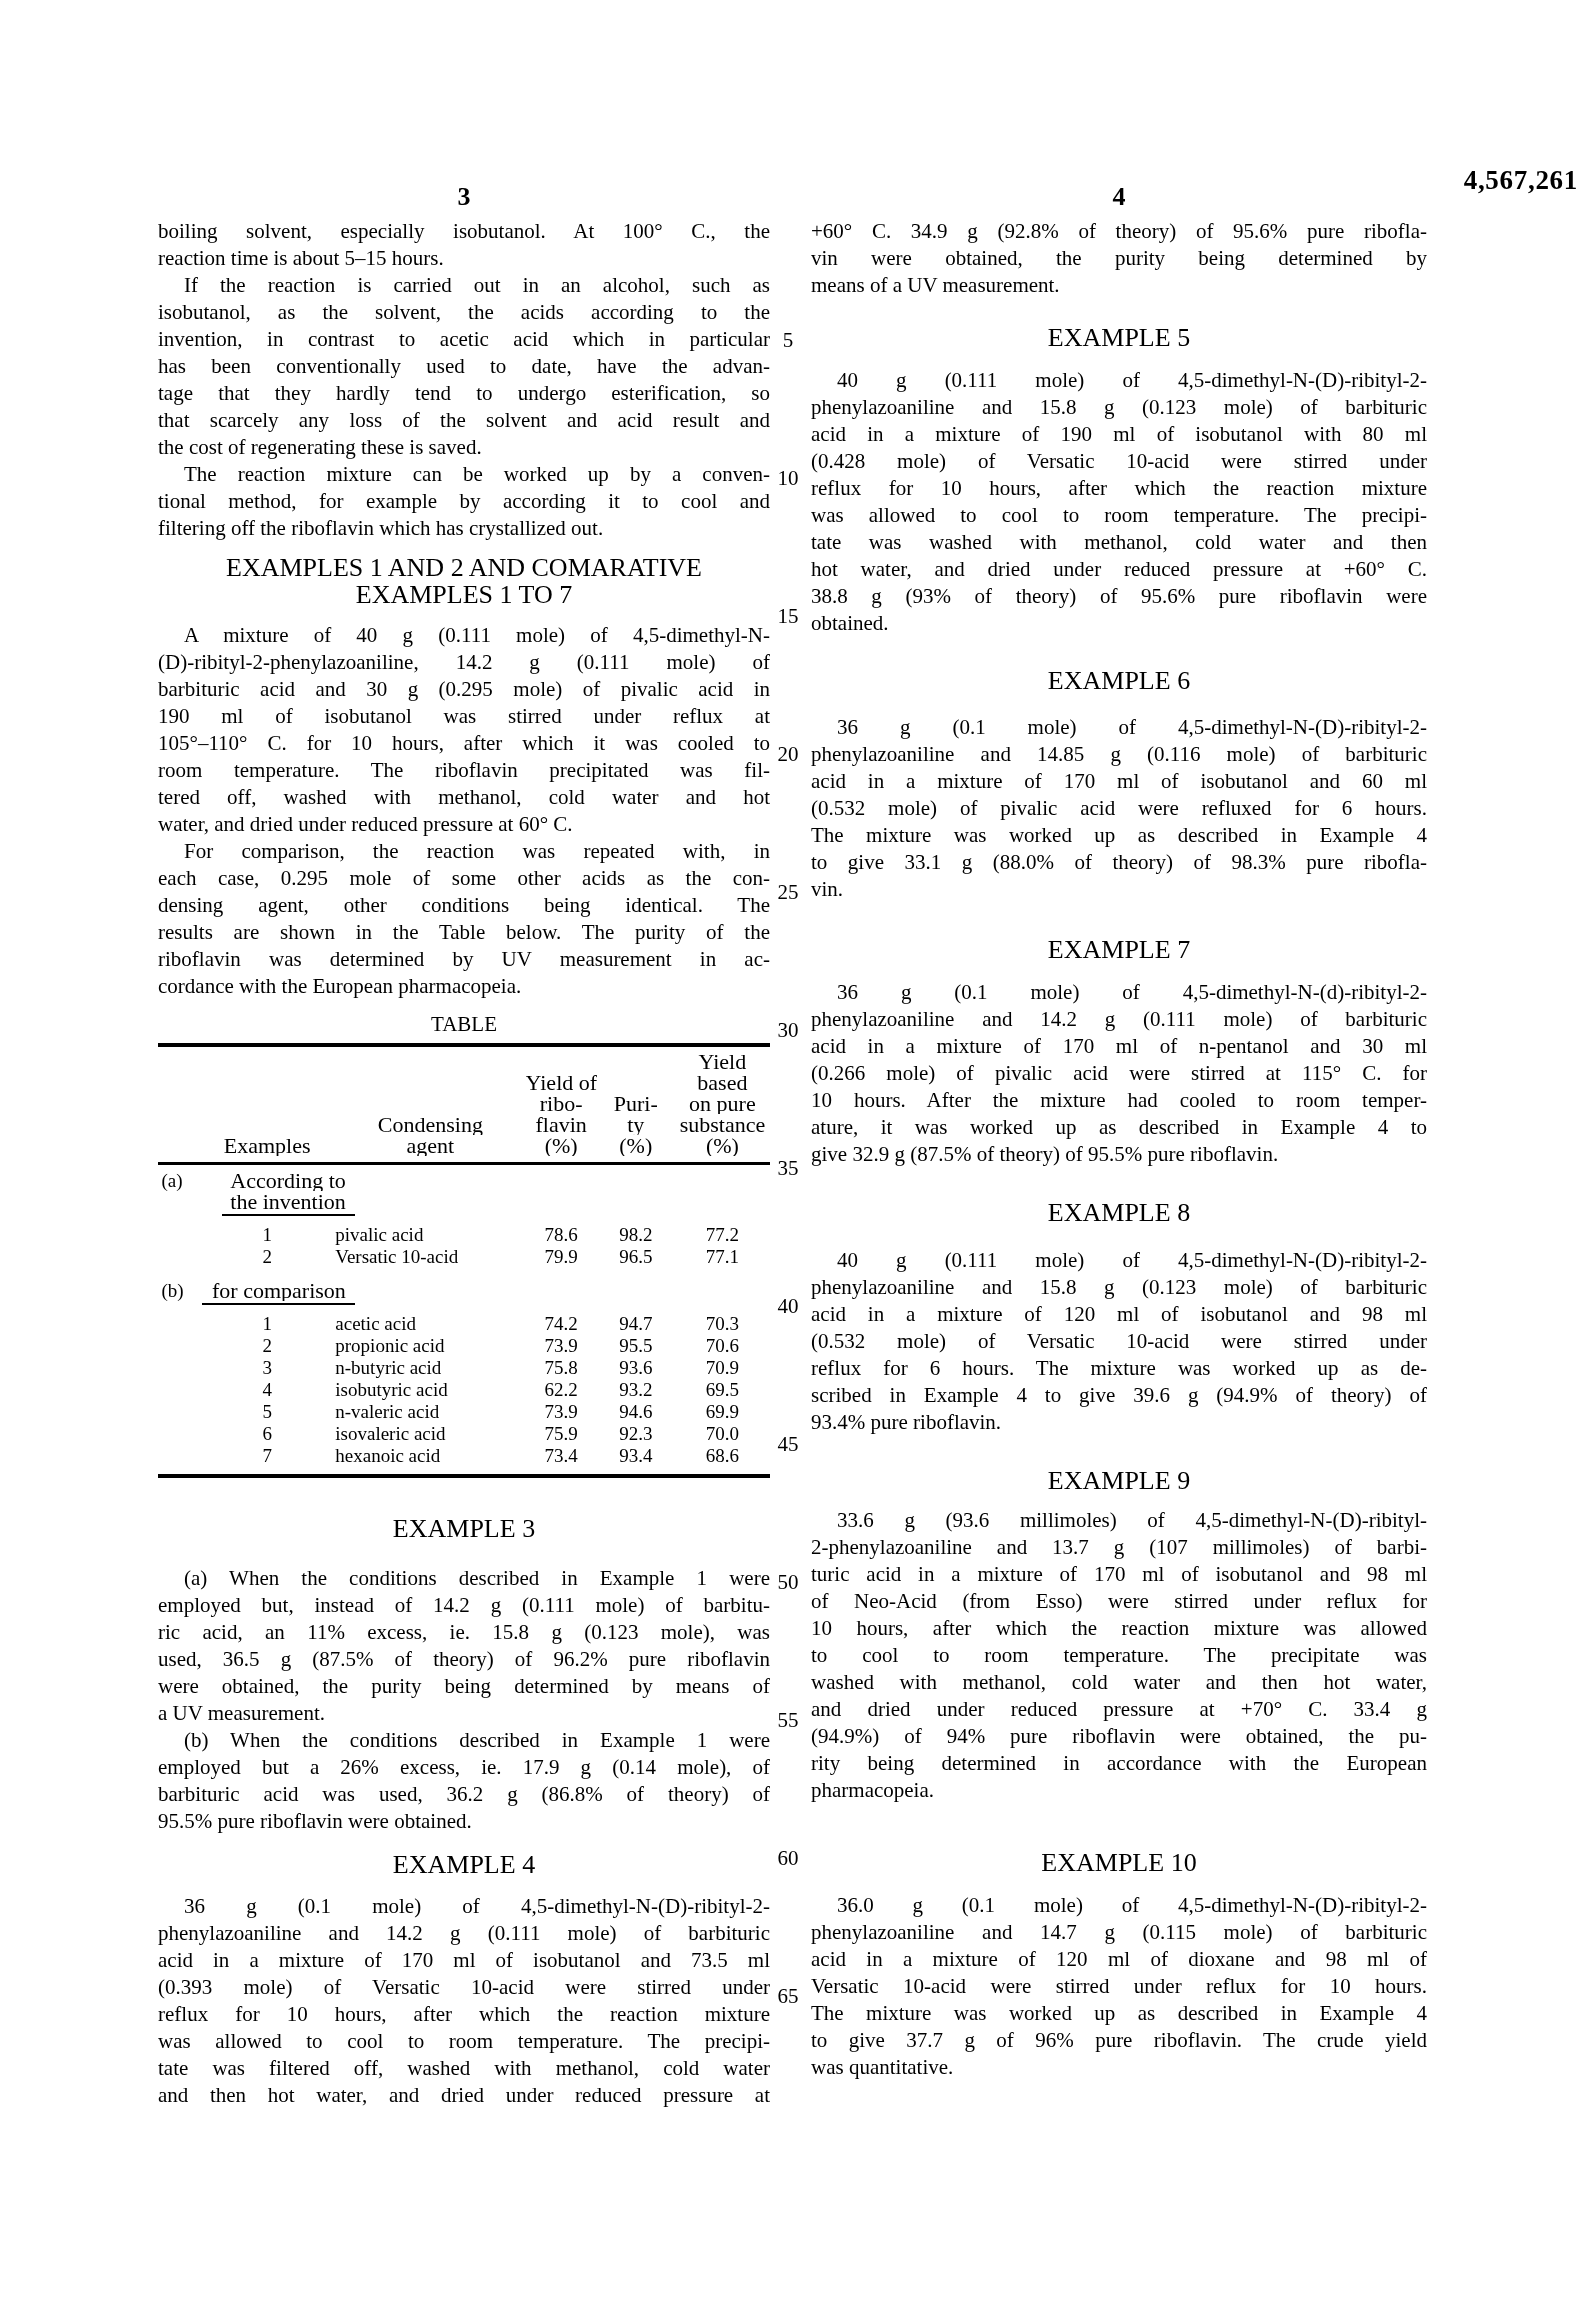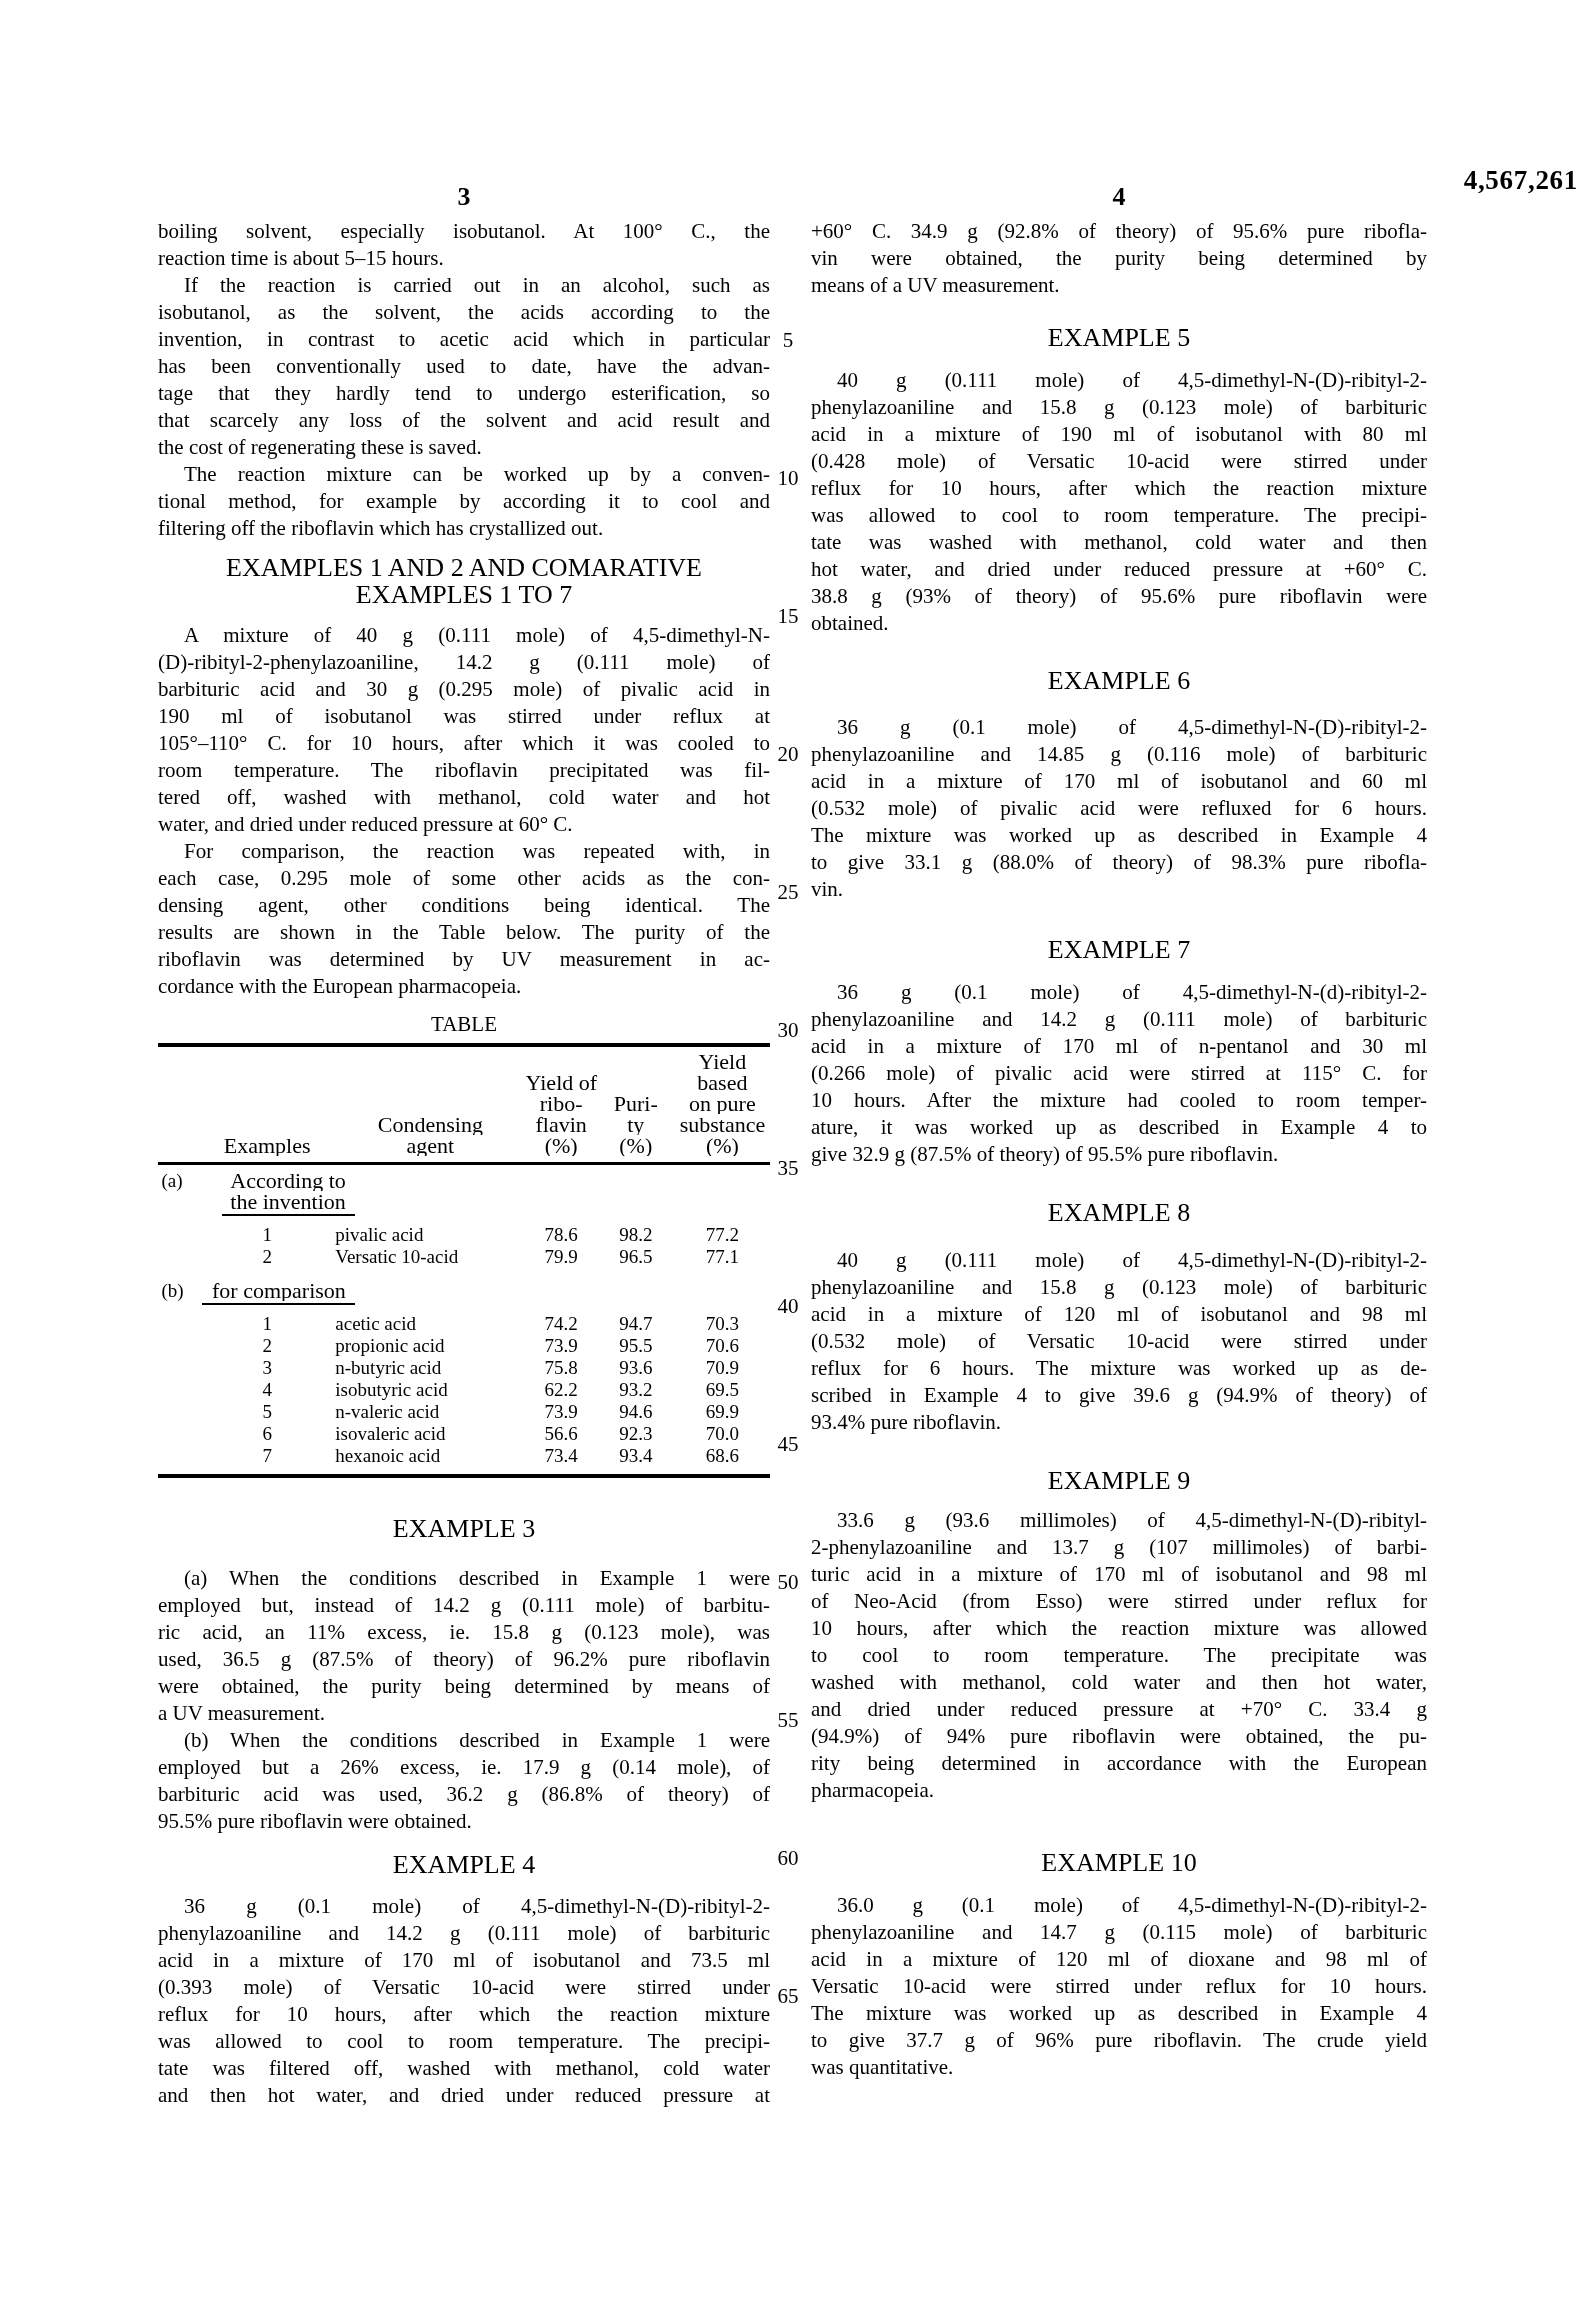--- a/index.html
+++ b/index.html
@@ -247,21 +247,21 @@
             <td class="c-ex">5</td>
             <td class="c-agent">n-valeric acid</td>
             <td class="c-num">73.9</td>
             <td class="c-num">94.6</td>
             <td class="c-num">69.9</td>
           </tr>
           <tr>
             <td class="c-label"></td>
             <td class="c-ex">6</td>
             <td class="c-agent">isovaleric acid</td>
-            <td class="c-num">56.6</td>
+            <td class="c-num">75.9</td>
             <td class="c-num">92.3</td>
             <td class="c-num">70.0</td>
           </tr>
           <tr>
             <td class="c-label"></td>
             <td class="c-ex">7</td>
             <td class="c-agent">hexanoic acid</td>
             <td class="c-num">73.4</td>
             <td class="c-num">93.4</td>
             <td class="c-num">68.6</td>

